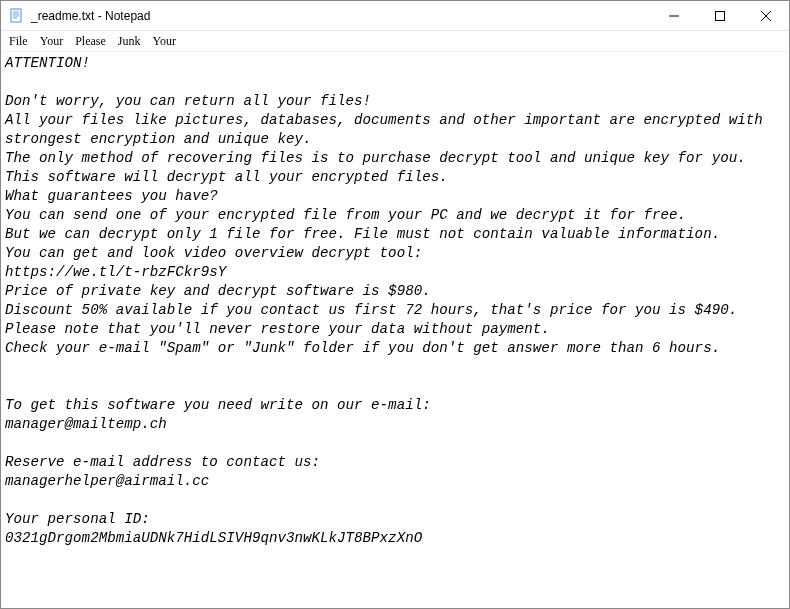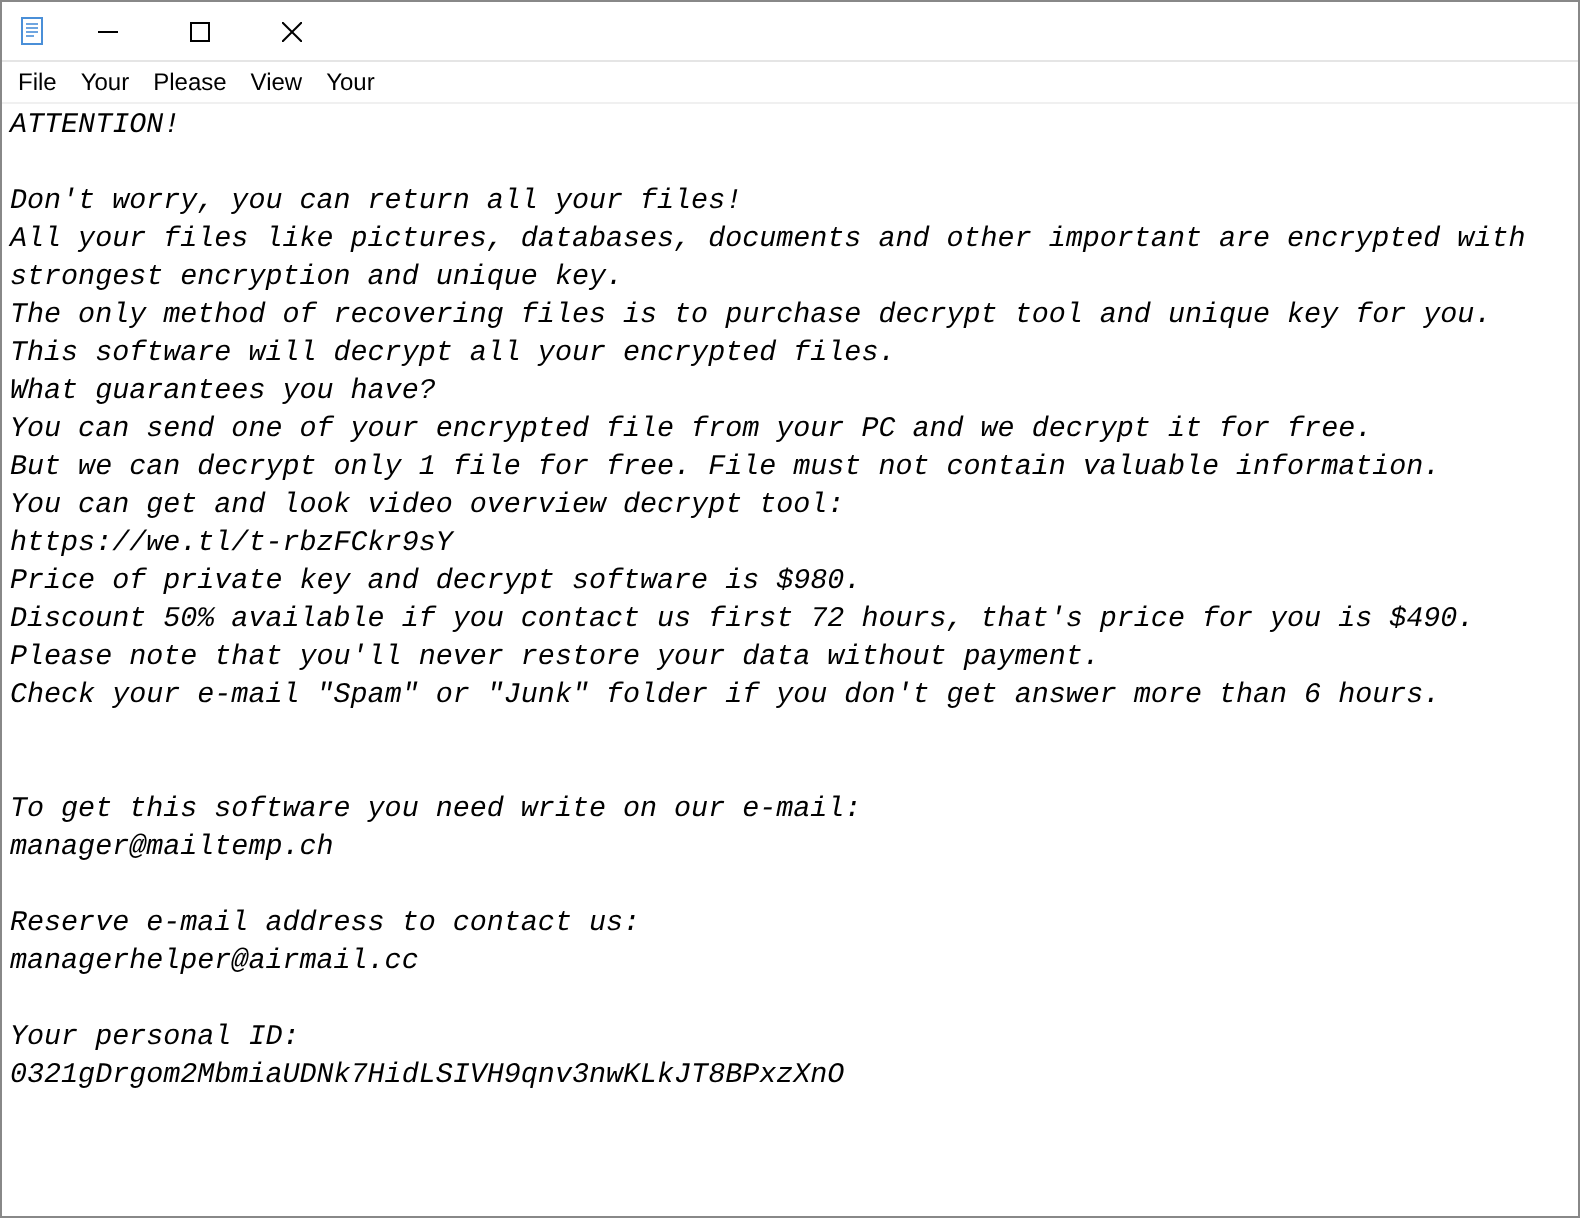--- a/index.html
+++ b/index.html
@@ -59,20 +59,21 @@
       height: 20px;
       display: flex;
       align-items: center;
       padding: 0 2px;
       font-size: 12px;
       background: #fff;
     }
     .menu-item {
       padding: 2px 6px;
       cursor: pointer;
+      font-family: Liberation Serif, serif;
     }
     .content {
       flex: 1;
       padding: 2px 4px;
       font-family: Consolas, "Courier New", monospace;
       font-size: 14.2px;
       line-height: 19px;
       color: #000;
       white-space: pre-wrap;
       overflow: auto;
@@ -92,20 +93,21 @@
   <div class="titlebar">
     <div class="titlebar-icon">
       <svg width="16" height="16" viewBox="0 0 16 16">
         <rect x="2" y="1" width="10" height="13" fill="#fff" stroke="#4a8fd8" stroke-width="1"></rect>
         <line x1="4" y1="4" x2="10" y2="4" stroke="#4a8fd8" stroke-width="0.8"></line>
         <line x1="4" y1="6" x2="10" y2="6" stroke="#4a8fd8" stroke-width="0.8"></line>
         <line x1="4" y1="8" x2="10" y2="8" stroke="#4a8fd8" stroke-width="0.8"></line>
         <line x1="4" y1="10" x2="8" y2="10" stroke="#4a8fd8" stroke-width="0.8"></line>
       </svg>
     </div>
+    <div class="titlebar-title">_readme.txt - Notepad</div>
     <div class="window-controls">
       <div class="window-control">
         <svg width="10" height="10" viewBox="0 0 10 10">
             <line x1="0" y1="5" x2="10" y2="5" stroke="#000" stroke-width="1"></line>
           </svg>
       </div>
       <div class="window-control">
         <svg width="10" height="10" viewBox="0 0 10 10">
             <rect x="0.5" y="0.5" width="9" height="9" fill="none" stroke="#000" stroke-width="1"></rect>
           </svg>
@@ -115,21 +117,21 @@
             <line x1="0" y1="0" x2="10" y2="10" stroke="#000" stroke-width="1"></line>
             <line x1="10" y1="0" x2="0" y2="10" stroke="#000" stroke-width="1"></line>
           </svg>
       </div>
     </div>
   </div>
   <div class="menubar">
     <div class="menu-item">File</div>
     <div class="menu-item">Your</div>
     <div class="menu-item">Please</div>
-    <div class="menu-item">View</div>
+    <div class="menu-item">Junk</div>
     <div class="menu-item">Your</div>
   </div>
   <div class="content">ATTENTION!
 
 Don't worry, you can return all your files!
 All your files like pictures, databases, documents and other important are encrypted with strongest encryption and unique key.
 The only method of recovering files is to purchase decrypt tool and unique key for you.
 This software will decrypt all your encrypted files.
 What guarantees you have?
 You can send one of your encrypted file from your PC and we decrypt it for free.

